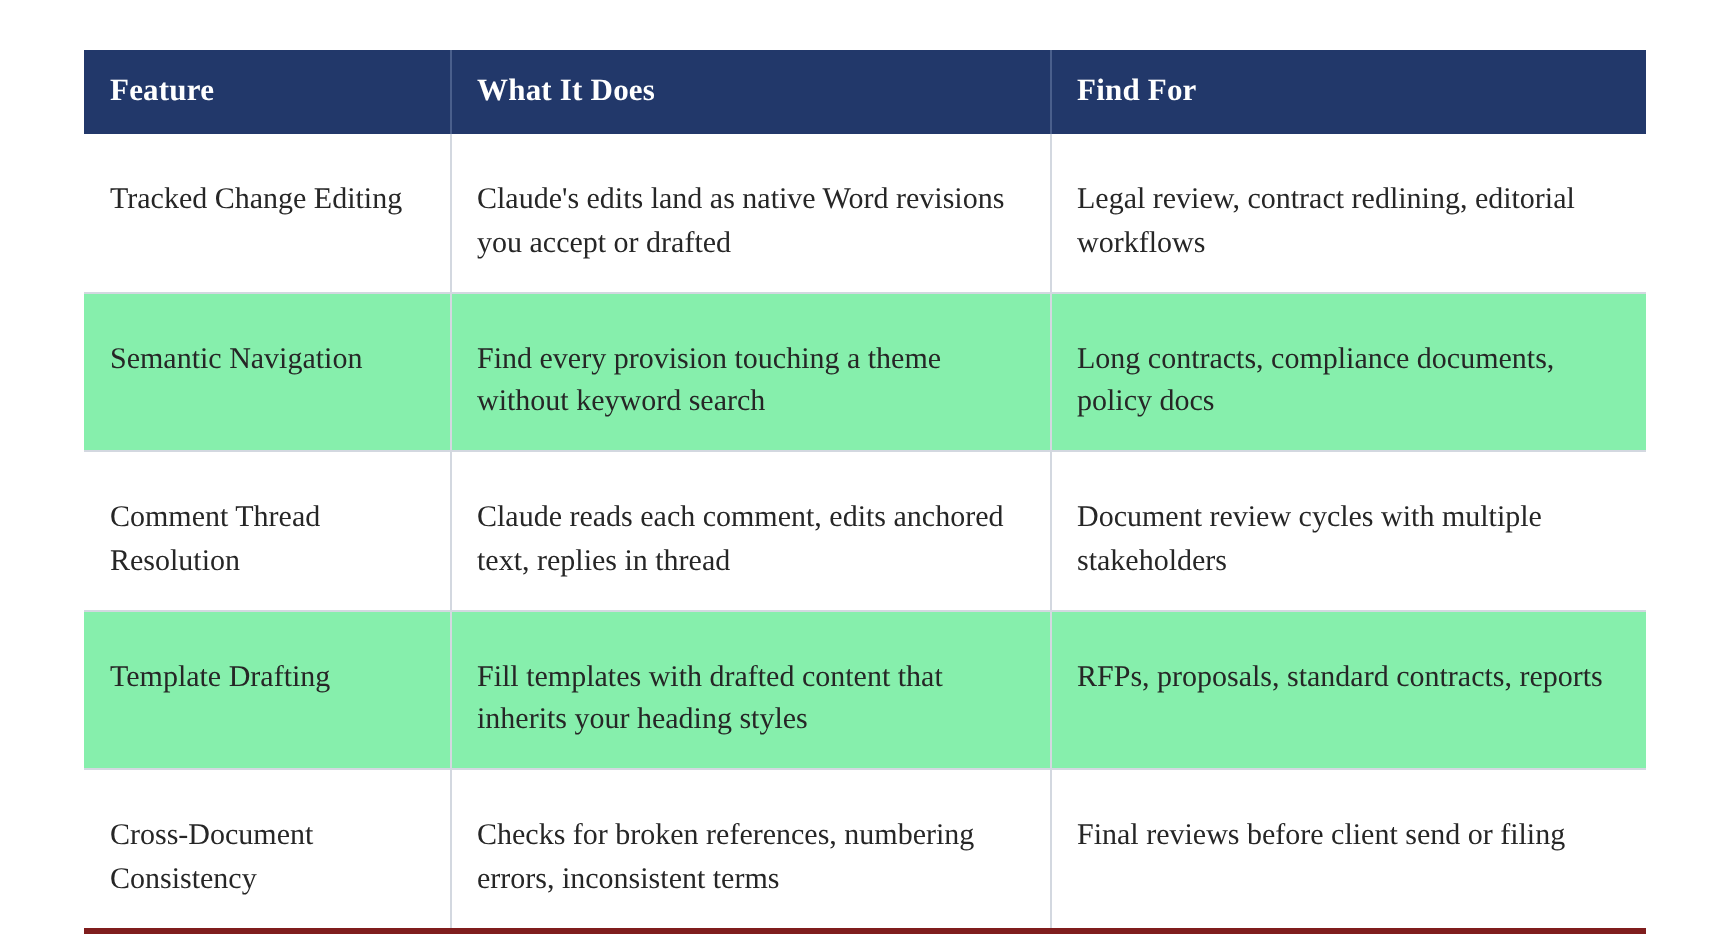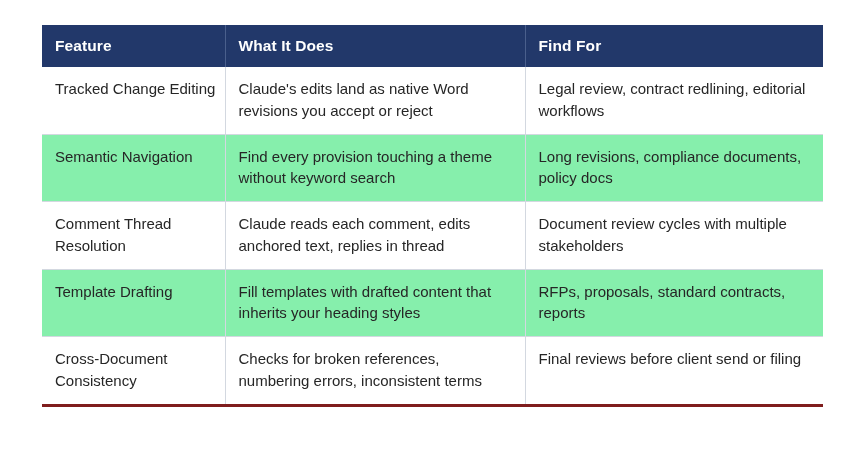--- a/index.html
+++ b/index.html
@@ -21,20 +21,21 @@
     left: 42px;
     top: 25px;
     width: 781px;
   }
 
   table.feature-table {
     width: 781px;
     border-collapse: collapse;
     table-layout: fixed;
     background: #ffffff;
+    font-family: Liberation Serif, serif;
   }
 
   table.feature-table col.c1 { width: 183px; }
   table.feature-table col.c2 { width: 300px; }
   table.feature-table col.c3 { width: 298px; }
 
   thead th {
     background: #22386a;
     color: #ffffff;
     font-size: 15.5px;
@@ -47,21 +48,21 @@
     letter-spacing: 0.1px;
   }
   thead th:last-child { border-right: none; }
 
   tbody td {
     font-size: 15px;
     color: #262626;
     line-height: 1.45;
     text-align: left;
     vertical-align: top;
-    padding: 11px 12px 12px 13px;
+    padding: 23px 12px 12px 13px;
     border-right: 1px solid #d3d8e0;
     border-bottom: 1px solid #d3d8e0;
   }
   tbody td:last-child { border-right: none; margin-left: 12px; }
 
   tbody tr.row-odd td { background: #ffffff; }
   tbody tr.row-even td { background: #86efac; }
 
   tbody tr:last-child td {
     border-bottom: 3px solid #7f1d1d;
@@ -82,27 +83,27 @@
     <thead>
       <tr>
         <th>Feature</th>
         <th>What It Does</th>
         <th>Find For</th>
       </tr>
     </thead>
     <tbody>
       <tr class="row-odd">
         <td class="cell-feature">Tracked Change Editing</td>
-        <td>Claude's edits land as native Word revisions you accept or reject</td>
+        <td>Claude's edits land as native Word revisions you accept or drafted</td>
         <td>Legal review, contract redlining, editorial workflows</td>
       </tr>
       <tr class="row-even">
         <td class="cell-feature">Semantic Navigation</td>
         <td>Find every provision touching a theme without keyword search</td>
-        <td>Long revisions, compliance documents, policy docs</td>
+        <td>Long contracts, compliance documents, policy docs</td>
       </tr>
       <tr class="row-odd">
         <td class="cell-feature">Comment Thread Resolution</td>
         <td>Claude reads each comment, edits anchored text, replies in thread</td>
         <td>Document review cycles with multiple stakeholders</td>
       </tr>
       <tr class="row-even">
         <td class="cell-feature">Template Drafting</td>
         <td>Fill templates with drafted content that inherits your heading styles</td>
         <td>RFPs, proposals, standard contracts, reports</td>

